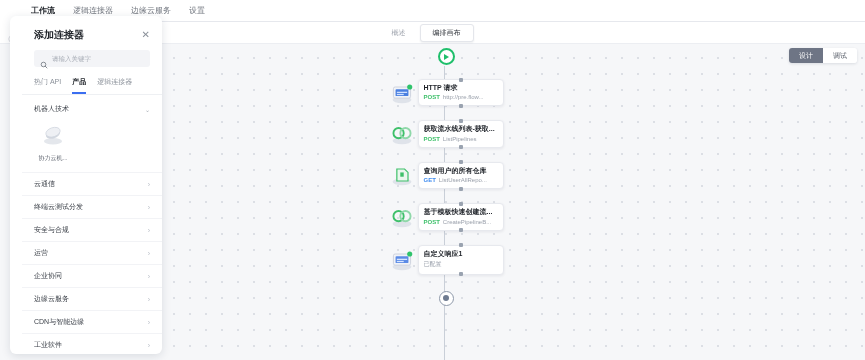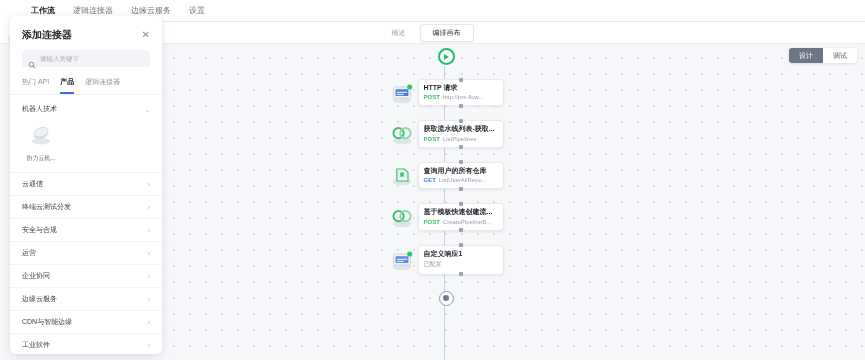--- a/index.html
+++ b/index.html
@@ -139,21 +139,21 @@
     background: #fff; border: 1.5px solid #8e99aa;
     display: flex; align-items: center; justify-content: center;
   }
   .end-node .inner { width: 6px; height: 6px; border-radius: 50%; background: #6e7b90; }
 
   
   .panel {
     position: absolute; left: 10px; top: 16px; width: 152px; height: 338px;
     background: #fff; border-radius: 6px;
     box-shadow: 0 2px 10px rgba(25,35,60,.13); z-index: 10;
-    display: flex; flex-direction: column; overflow: hidden;
+    display: flex; flex-direction: column; overflow: hidden; padding-left: 12px;
   }
   .panel-head {
     display: flex; align-items: center; justify-content: space-between;
     padding: 12px 12px 8px 12px;
   }
   .panel-title { font-size: 10px; color: #1f2329; font-weight: bold; }
   .panel-close { font-size: 10px; color: #8a9099; cursor: pointer; line-height: 1; }
   .panel-search {
     margin: 0 12px 8px 12px; height: 17px; background: #f3f4f7;
     border-radius: 3px; display: flex; align-items: center; gap: 4px; padding: 0 6px;

